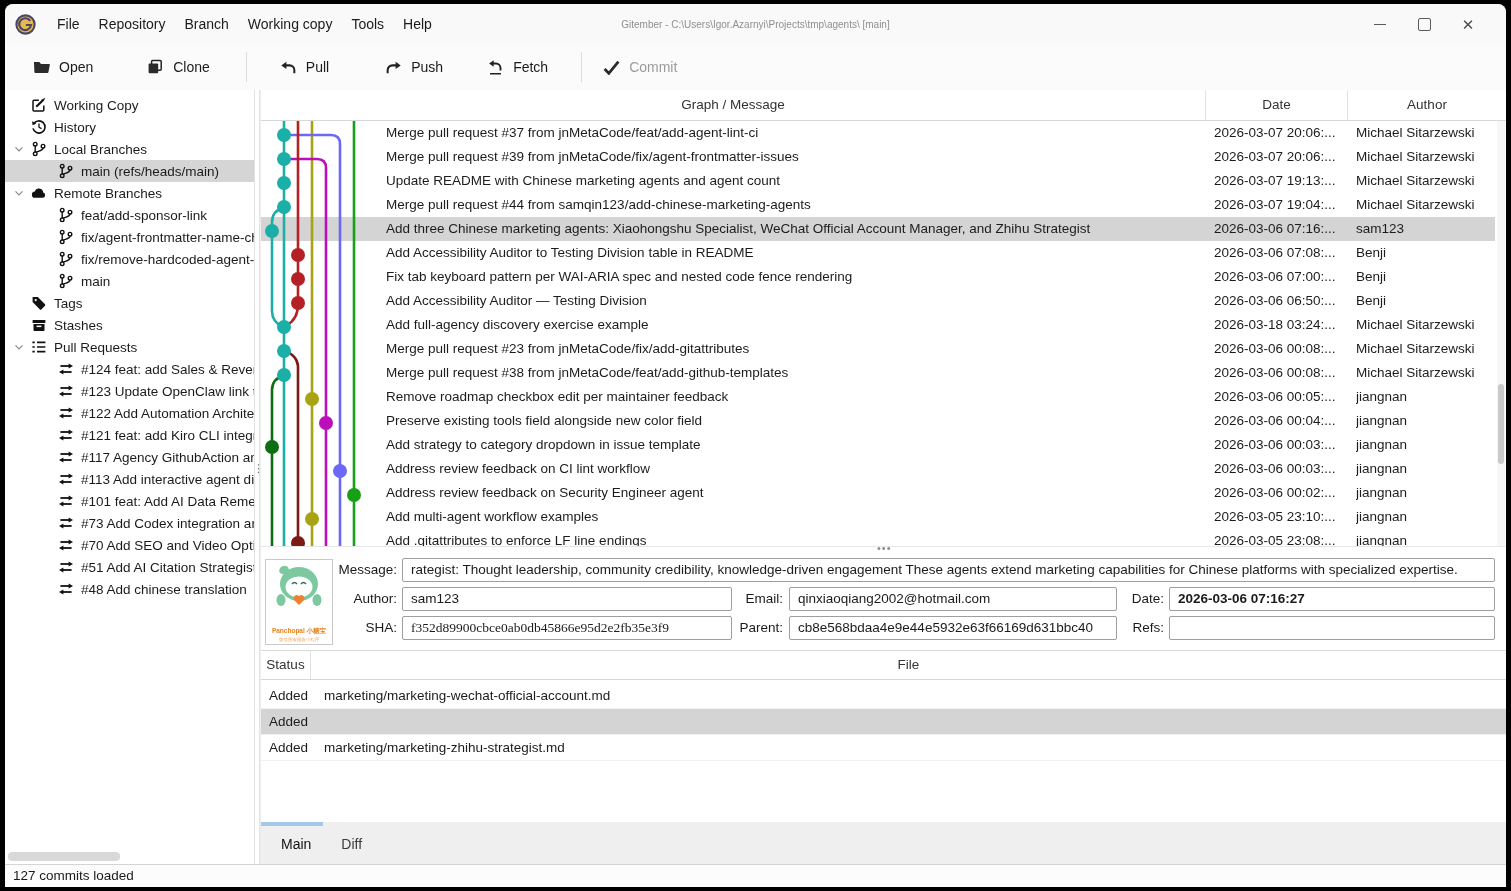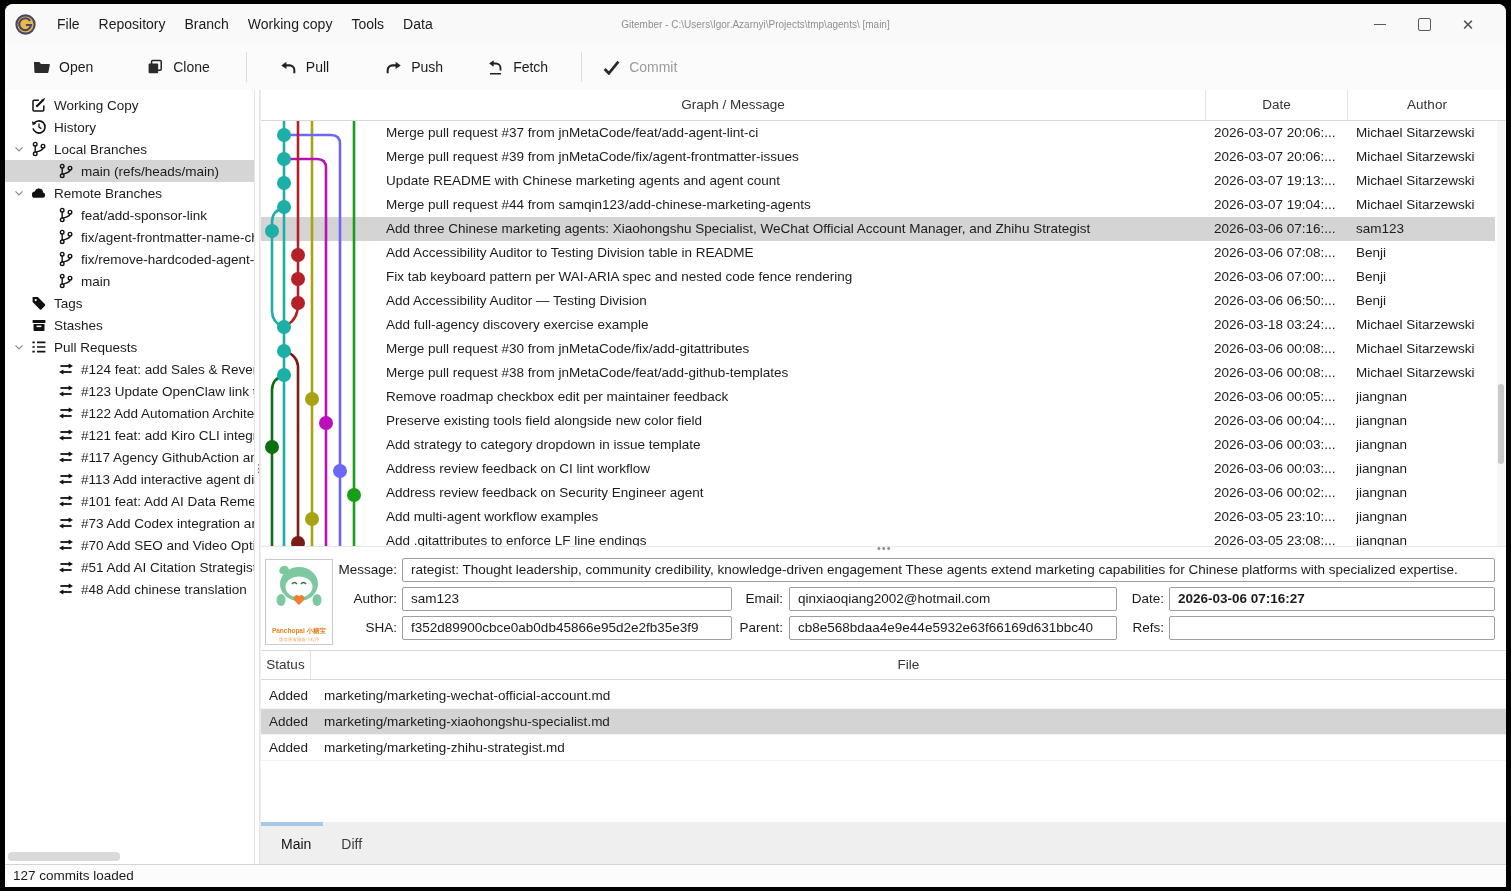--- a/index.html
+++ b/index.html
@@ -102,21 +102,21 @@
         <circle cx="12" cy="12" r="9.5" fill="#E6B94D" stroke="#4a4668" stroke-width="2.2"></circle>
         <path d="M16.8 8.2a6.2 6.2 0 1 0 1 4.3h-5.4" fill="none" stroke="#4a4668" stroke-width="2.2"></path>
       </svg>
     </span>
     <span class="menuitems" id="menuitems">
         <span class="mitem">File</span>
         <span class="mitem">Repository</span>
         <span class="mitem">Branch</span>
         <span class="mitem">Working copy</span>
         <span class="mitem">Tools</span>
-        <span class="mitem">Data</span>
+        <span class="mitem">Help</span>
       </span>
     <div class="wtitle">Gitember - C:\Users\Igor.Azarnyi\Projects\tmp\agents\ [main]</div>
     <div class="wctrls">
       <div class="wc">
           <div class="wc-min"></div>
         </div>
       <div class="wc">
           <div class="wc-max"></div>
         </div>
       <div class="wc">
@@ -501,21 +501,21 @@
           <span class="cmsg">Add Accessibility Auditor — Testing Division</span>
           <span class="cdate">2026-03-06 06:50:...</span>
           <span class="cauth">Benji</span>
         </div>
         <div class="crow">
           <span class="cmsg">Add full-agency discovery exercise example</span>
           <span class="cdate">2026-03-18 03:24:...</span>
           <span class="cauth">Michael Sitarzewski</span>
         </div>
         <div class="crow">
-          <span class="cmsg">Merge pull request #30 from jnMetaCode/fix/add-gitattributes</span>
+          <span class="cmsg">Merge pull request #23 from jnMetaCode/fix/add-gitattributes</span>
           <span class="cdate">2026-03-06 00:08:...</span>
           <span class="cauth">Michael Sitarzewski</span>
         </div>
         <div class="crow">
           <span class="cmsg">Merge pull request #38 from jnMetaCode/feat/add-github-templates</span>
           <span class="cdate">2026-03-06 00:08:...</span>
           <span class="cauth">Michael Sitarzewski</span>
         </div>
         <div class="crow">
           <span class="cmsg">Remove roadmap checkbox edit per maintainer feedback</span>
@@ -606,39 +606,38 @@
       </div>
       <div class="dlbl" style="left:76px;top:5px;width:60px;">Message:</div>
       <div class="dfld" style="left:141px;top:5px;width:1075px;">rategist: Thought leadership, community credibility, knowledge-driven engagement  These agents extend marketing capabilities for Chinese platforms with specialized expertise.</div>
       <div class="dlbl" style="left:76px;top:34px;width:60px;">Author:</div>
       <div class="dfld" style="left:141px;top:34px;width:312px;">sam123</div>
       <div class="dlbl" style="left:460px;top:34px;width:62px;">Email:</div>
       <div class="dfld" style="left:528px;top:34px;width:310px;">qinxiaoqiang2002@hotmail.com</div>
       <div class="dlbl" style="left:845px;top:34px;width:58px;">Date:</div>
       <div class="dfld" style="left:908px;top:34px;width:308px;font-weight:bold;">2026-03-06 07:16:27</div>
       <div class="dlbl" style="left:76px;top:63px;width:60px;">SHA:</div>
-      <div class="dfld" style="left:141px;top:63px;width:312px;">f352d89900cbce0ab0db45866e95d2e2fb35e3f9</div>
+      <div class="dfld" style="left:141px;top:63px;width:312px;font-family:Liberation Serif, serif;">f352d89900cbce0ab0db45866e95d2e2fb35e3f9</div>
       <div class="dlbl" style="left:460px;top:63px;width:62px;">Parent:</div>
       <div class="dfld" style="left:528px;top:63px;width:310px;">cb8e568bdaa4e9e44e5932e63f66169d631bbc40</div>
       <div class="dlbl" style="left:845px;top:63px;width:58px;">Refs:</div>
       <div class="dfld" style="left:908px;top:63px;width:308px;"></div>
     </div>
 
     <div class="fhead">
       <div class="fh1">Status</div>
       <div class="fh2">File</div>
     </div>
     <div class="frows" id="frows">
         <div class="frow">
           <span class="fstat">Added</span>
           <span class="fpath">marketing/marketing-wechat-official-account.md</span>
         </div>
         <div class="frow sel">
           <span class="fstat">Added</span>
-          <span class="fpath">marketing/marketing-xiaohongshu-specialist.md</span>
         </div>
         <div class="frow">
           <span class="fstat">Added</span>
           <span class="fpath">marketing/marketing-zhihu-strategist.md</span>
         </div>
       </div>
 
     <div class="tabsbar" id="tabsbar">
       <div class="tabind" id="tabind" style="background: rgb(165, 199, 233);"></div>
     <div class="tab active">Main</div><div class="tab">Diff</div></div>

